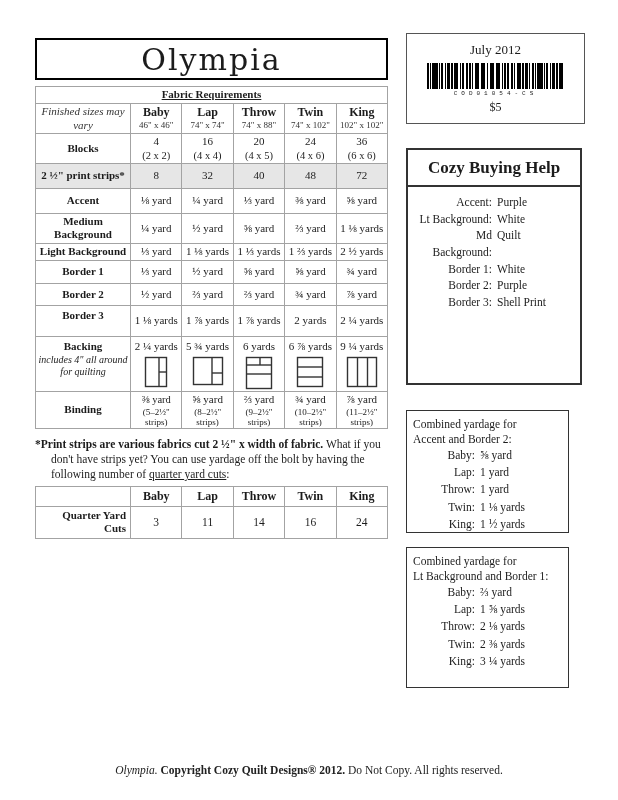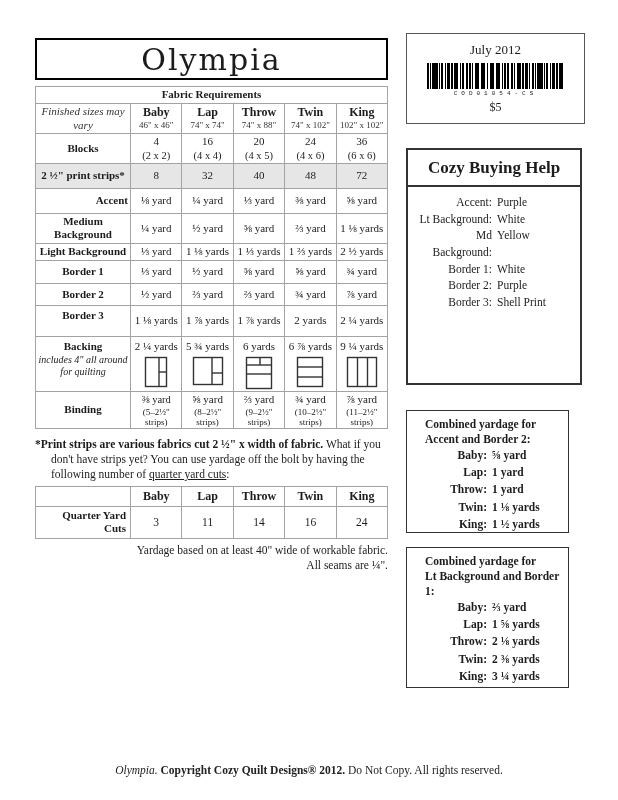--- a/index.html
+++ b/index.html
@@ -14,21 +14,21 @@
   .main-col{position:absolute;left:35px;top:38px;width:353px;}
   .title-box{
     border:2px solid #000;height:38px;display:flex;align-items:center;justify-content:center;
     font-size:30px;letter-spacing:2px;font-family:"DejaVu Serif","Liberation Serif",serif;
   }
   table.fabric-table{
     border-collapse:collapse;width:100%;margin-top:6px;table-layout:fixed;
     border:1px solid #777;
   }
   table.fabric-table td{border:1px solid #a3a3a3;text-align:center;vertical-align:middle;padding:1px 2px;font-size:11px;line-height:1.25;}
-  td.ft-title{font-size:16px;font-weight:bold;padding:3px 0;}
+  td.ft-title{font-size:16px;font-weight:bold;padding:3px 0;text-decoration:underline;}
   td.rowlabel{text-align:right;font-weight:bold;padding-right:4px;font-size:11px;}
   .corner{font-style:italic;font-size:9px;text-align:right;color:#333;font-weight:normal;}
   .cname{font-weight:bold;font-size:12px;}
   .csize{font-size:9px;color:#333;}
   .shaded{background:#e6e6e6;}
   .sub{font-size:10.5px;}
   .row-note{font-style:italic;font-weight:normal;font-size:10px;display:block;line-height:1.2;}
   .strips-note{font-size:9px;line-height:1.15;display:block;}
   .backing-cell .val{display:block;margin-bottom:2px;}
   .diag{display:block;margin:0 auto;}
@@ -71,22 +71,22 @@
   .help-title{
     text-align:center;font-size:17px;font-weight:bold;padding:8px 0 7px 0;border-bottom:2px solid #333;
   }
   .help-body{padding:7px 6px 0 6px;font-size:11.5px;}
   .help-sample{font-weight:bold;text-decoration:underline;margin-bottom:3px;font-size:12px;}
   .kv{display:flex;line-height:1.45;}
   .kv .k{width:78px;text-align:right;flex:0 0 auto;}
   .kv .v{padding-left:5px;}
 
   .combined-box{
-    position:absolute;left:406px;width:163px;border:1.5px solid #333;padding:6px 4px 6px 18px;
-    font-size:11.5px;box-sizing:border-box;font-weight:bold;
+    position:absolute;left:406px;width:163px;border:1.5px solid #333;padding:6px 4px 6px 6px;
+    font-size:11.5px;box-sizing:border-box;
   }
   .cb1{top:410px;height:123px;}
   .cb2{top:547px;height:141px;}
   .cb-title{line-height:1.3;}
   .combined-box .kv .k{width:62px;font-size:11.5px;}
   .combined-box .kv{line-height:1.5;}
 
   .footer{
     position:absolute;left:0;top:764px;width:618px;text-align:center;font-size:11.5px;color:#222;
   }
@@ -168,21 +168,21 @@
       <tr>
         <td class="rowlabel shaded" style="padding-top:5px;padding-bottom:5px;">2 ½" print strips*</td>
         <td class="shaded">8</td>
         <td class="shaded">32</td>
         <td class="shaded">40</td>
         <td class="shaded">48</td>
         <td class="shaded">72</td>
       </tr>
 
       <tr>
-        <td class="rowlabel" style="padding-top:5px;padding-bottom:5px;text-align:right;">Accent</td>
+        <td class="rowlabel" style="padding-top:5px;padding-bottom:5px;">Accent</td>
         <td>⅛ yard</td>
         <td>¼ yard</td>
         <td>⅓ yard</td>
         <td>⅜ yard</td>
         <td>⅝ yard</td>
       </tr>
 
       <tr>
         <td class="rowlabel">Medium Background</td>
         <td>¼ yard</td>
@@ -311,24 +311,20 @@
         <td class="qlabel">Quarter Yard Cuts</td>
         <td>3</td>
         <td>11</td>
         <td>14</td>
         <td>16</td>
         <td>24</td>
       </tr>
     </tbody>
       </table>
 
-    <div class="yardage-note">
-      <div>Yardage based on at least 40" wide of workable fabric.</div>
-      <div>All seams are ¼".</div>
-    </div>
   </div>
 
   <div class="barcode-box">
     <div class="bc-date">July 2012</div>
     <div class="barcode"></div>
     <div class="bc-code">COD01054-CS</div>
     <div class="bc-price">$5</div>
   </div>
 
   <div class="help-box">
@@ -337,21 +333,21 @@
       <div class="kv">
           <span class="k">Accent:</span>
           <span class="v">Purple</span>
         </div>
       <div class="kv">
           <span class="k">Lt Background:</span>
           <span class="v">White</span>
         </div>
       <div class="kv">
           <span class="k">Md Background:</span>
-          <span class="v">Yellow</span>
+          <span class="v">Quilt</span>
         </div>
       <div class="kv">
           <span class="k">Border 1:</span>
           <span class="v">White</span>
         </div>
       <div class="kv">
           <span class="k">Border 2:</span>
           <span class="v">Purple</span>
         </div>
       <div class="kv">

